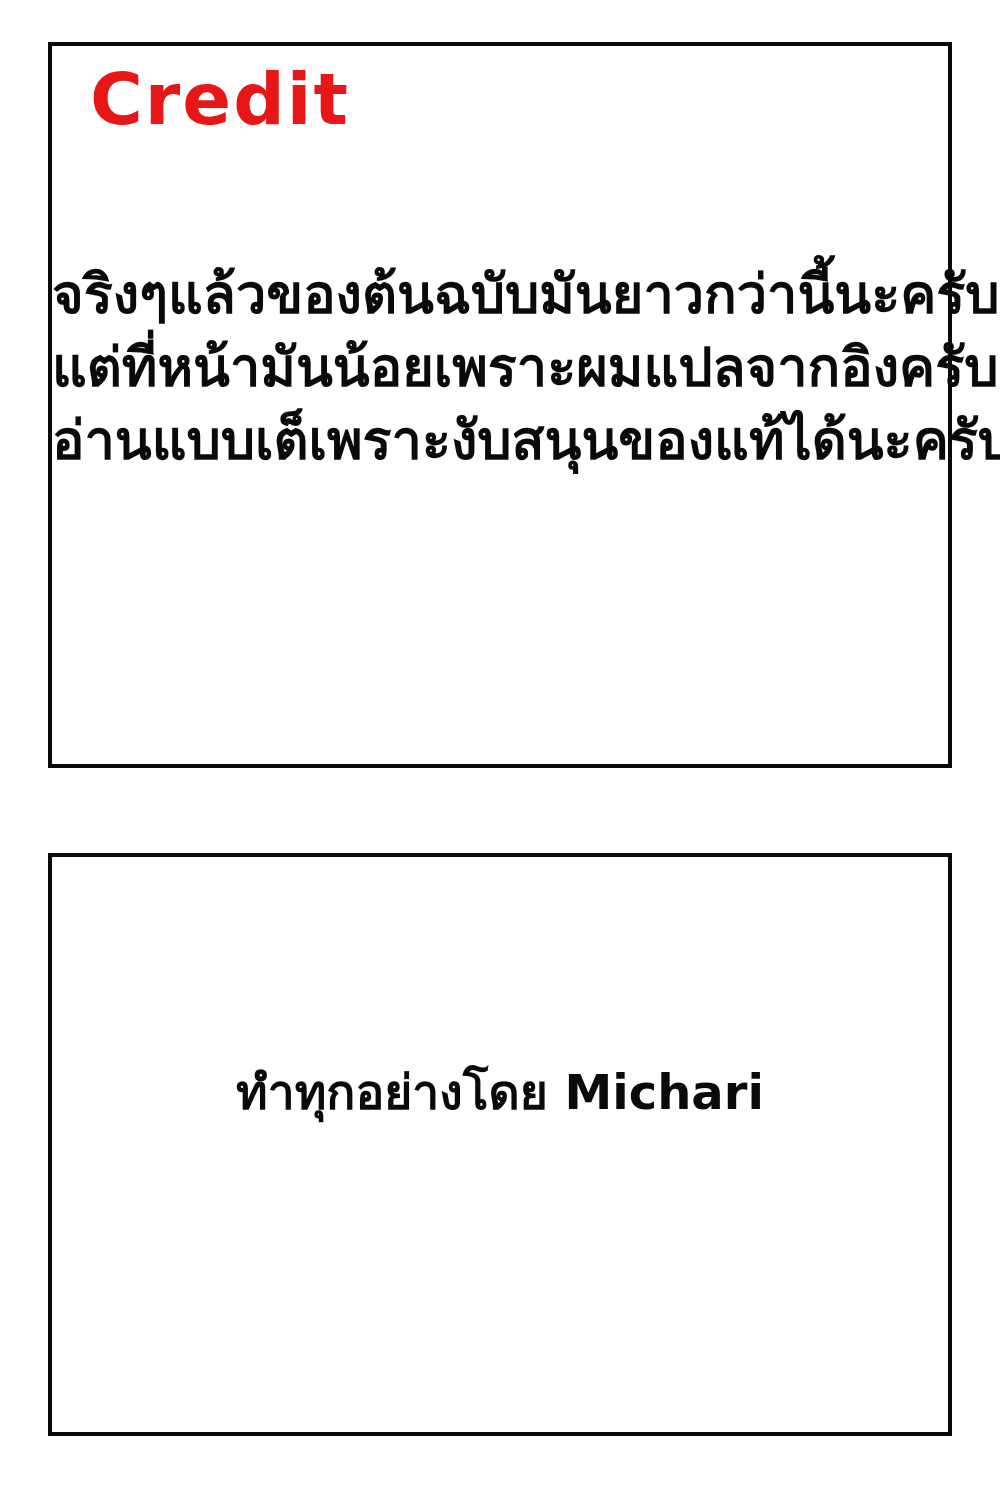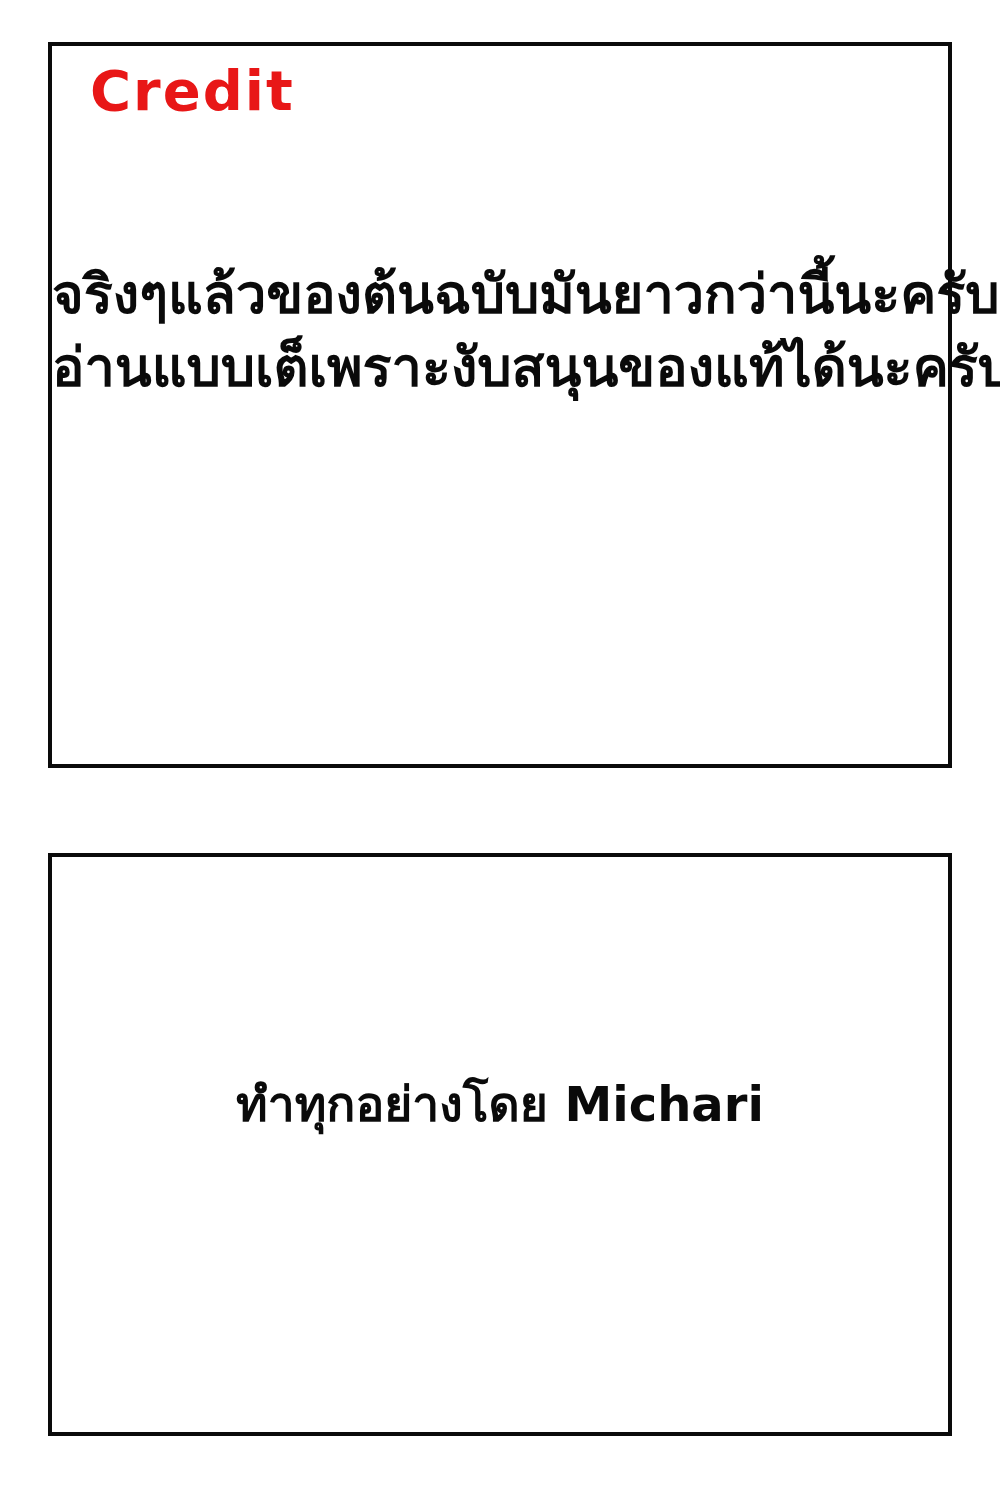--- a/index.html
+++ b/index.html
@@ -28,57 +28,58 @@
     height: 726px;
   }
   .panel--translator {
     top: 853px;
     height: 583px;
   }
   .credit-title {
     position: absolute;
     left: 38px;
     top: 14px;
-    font-size: 56px;
+    font-size: 72px;
     font-weight: 700;
     letter-spacing: 2px;
     line-height: 1.1;
     color: #e81717;
   }
   .text-block {
     position: absolute;
     left: 0;
     right: 0;
     text-align: center;
     color: #0a0a0a;
     font-weight: 700;
   }
   .text-block--credit {
     top: 212px;
     font-size: 54px;
     line-height: 73px;
   }
   .text-block--translator {
-    top: 202px;
+    top: 190px;
     font-size: 48px;
     line-height: 91px;
   }
   .text-line {
     white-space: nowrap;
   }
 </style>
 </head>
 <body>
 
 <div class="page">
 
   <section class="panel panel--credit">
     <h1 class="credit-title" style="color: rgb(232, 23, 23);">Credit</h1>
     <div class="text-block text-block--credit">
       <p class="text-line">จริงๆแล้วของต้นฉบับมันยาวกว่านี้นะครับ</p>
+      <p class="text-line">แต่ที่หน้ามันน้อยเพราะผมแปลจากอิงครับ</p>
       <p class="text-line">อ่านแบบเต็เพราะงับสนุนของแท้ได้นะครับ</p>
     </div>
   </section>
 
   <section class="panel panel--translator">
     <div class="text-block text-block--translator">
       <p class="text-line">ทำทุกอย่างโดย Michari</p>
     </div>
   </section>
 

